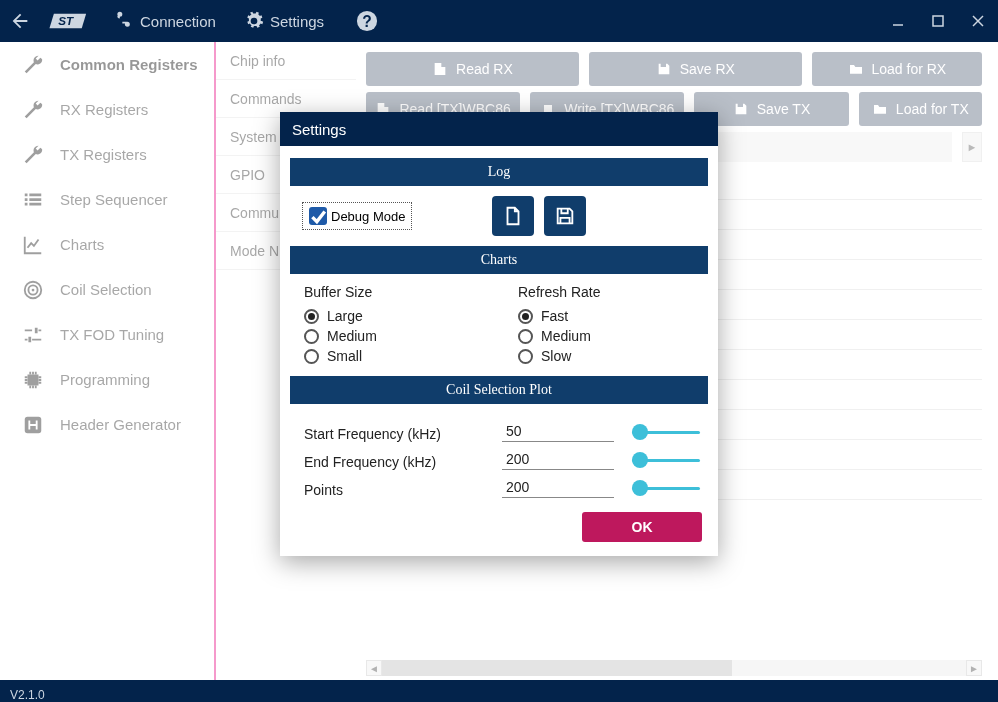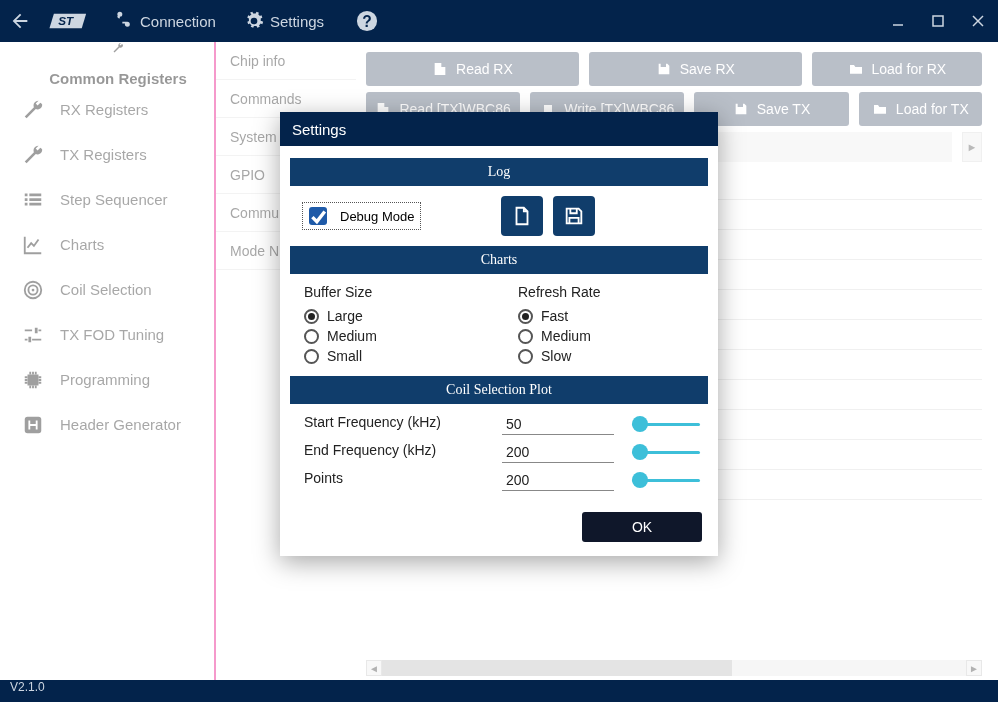--- a/index.html
+++ b/index.html
@@ -14,21 +14,21 @@
   .tb-help { margin-left: 4px; }
   .tb-spacer { flex: 1; }
   .win-btns { display:flex; }
   .win-btn { width: 40px; height: 42px; display:flex; align-items:center; justify-content:center; cursor:pointer;}
   .win-btn svg { stroke: #cdd6e1; fill:none; stroke-width:1.5; }
 
   
   .main { position:absolute; top:42px; bottom:22px; left:0; right:0; display:flex; background:#fff;}
   .sidebar-left { width: 216px; border-right: 2px solid #e91e8c; background:#fff; }
   .nav-item { display:flex; align-items:center; height:45px; padding-left:22px; gap:16px; font-size:15px; color:#3c3c3c; cursor:pointer;}
-  .nav-item.active { font-weight:700; color:#1a1a1a;flex-direction:column;}
+  .nav-item.active { font-weight:700; color:#1a1a1a;}
   .nav-item svg { width:22px; height:22px; }
 
   .sidebar-secondary { width: 140px; background:#fff; }
   .sec-item { height:38px; display:flex; align-items:center; padding-left:14px; font-size:14px; color:#3c3c3c; border-bottom:1px solid #e5e5e5; cursor:pointer;}
 
   .content { flex:1; position:relative; padding: 10px 16px 0 10px; }
   .toolbar-row { display:flex; gap:10px; height:34px; margin-bottom:6px; }
   .btn { flex:1; background:#657186; color:#fff; border-radius:3px; display:flex; align-items:center; justify-content:center; gap:8px; font-size:14px; cursor:pointer; }
   .btn svg { fill:#fff; width:16px; height:16px; }
   .tabs-row { display:flex; gap:10px; height:30px; margin: 6px 0 8px 0; }
@@ -36,54 +36,54 @@
   .tab.active { background:#3dbfd9; color:#fff; font-weight:600;}
   .arrow-box { width:20px; background:#f0f0f0; display:flex; align-items:center; justify-content:center; font-size:11px; color:#666; border:1px solid #ddd;}
   .field-rows { }
   .field-row { height:30px; border-bottom:1px solid #ddd; display:flex; align-items:center; }
   .hscroll { position:absolute; bottom:4px; left:10px; right:16px; height:16px; display:flex; }
   .hscroll .arrow { width:16px; background:#f0f0f0; border:1px solid #ccc; display:flex; align-items:center; justify-content:center; font-size:10px; color:#555;}
   .hscroll .track { flex:1; background:#eaeaea; position:relative;}
   .hscroll .thumb { position:absolute; top:0; bottom:0; left:0; width:60%; background:#c4c4c4;}
 
   
-  .statusbar { position:absolute; bottom:0; left:0; right:0; height:22px; background:#03234b; color:#cdd6e1; font-size:12px; display:flex; align-items:flex-start; padding-left:10px;}
+  .statusbar { position:absolute; bottom:0; left:0; right:0; height:22px; background:#03234b; color:#cdd6e1; font-size:12px; display:flex; align-items:flex-end; padding-left:10px;}
 
   
   .overlay { position:absolute; top:42px; bottom:22px; left:0; right:0; background:rgba(255,255,255,0.55); }
 
   
   .dialog { position:absolute; left:280px; top:112px; width:438px; background:#fff; box-shadow:0 6px 24px rgba(0,0,0,.35);}
   .dlg-title { background:#03234b; color:#fff; height:34px; display:flex; align-items:center; padding-left:12px; font-size:15px;}
   .dlg-body { padding:8px 10px 14px 10px; }
   .section-hdr { background:#103d6b; color:#fff; height:28px; display:flex; align-items:center; justify-content:center; font-size:14px; margin-top:4px;font-family:Liberation Serif, serif;}
   .log-row { display:flex; align-items:center; gap:10px; padding:10px 4px 6px 12px;}
-  .chk-wrap { display:flex; align-items:center; gap:13px; border:1px dotted #555; padding:4px 6px; font-size:13px;}
+  .chk-wrap { display:flex; align-items:center; gap:4px; border:1px dotted #555; padding:4px 6px; font-size:13px;}
   .chk { width:18px; height:18px; background:#1e5aa8; border-radius:3px; display:flex; align-items:center; justify-content:center;}
   .chk svg { stroke:#fff; fill:none; stroke-width:3; }
   .icon-btn { width:42px; height:40px; background:#103d6b; border-radius:4px; display:flex; align-items:center; justify-content:center; cursor:pointer;}
   .icon-btn svg { fill:none; stroke:#fff; stroke-width:2; width:22px; height:22px; }
 
   .charts-body { display:flex; padding:10px 8px 4px 14px; gap:32px; }
   .col { flex:1; }
   .col-title { font-size:14px; color:#222; margin-bottom:8px;}
   .radio-row { display:flex; align-items:center; gap:8px; font-size:14px; color:#222; margin:4px 0; cursor:pointer;}
   .radio { width:15px; height:15px; border:2px solid #555; border-radius:50%; display:flex; align-items:center; justify-content:center;}
   .radio.sel::after { content:""; width:7px; height:7px; background:#222; border-radius:50%; }
 
   .coil-body { padding:10px 8px 4px 14px; }
-  .coil-row { display:flex; align-items:flex-start; height:28px; gap:8px;}
+  .coil-row { display:flex; align-items:flex-end; height:28px; gap:8px;}
   .coil-label { width:146px; font-size:14px; color:#222;}
   .coil-input { width:112px; border:none; border-bottom:1px solid #888; font-size:14px; padding:2px 4px; outline:none; color:#222;margin-left:44px;}
   .slider { flex:1; position:relative; height:20px; margin-left:10px;}
   .slider .track { position:absolute; left:0; right:0; top:9px; height:3px; background:#3dbfd9; border-radius:2px;}
   .slider .thumb { position:absolute; top:2px; width:16px; height:16px; background:#3dbfd9; border-radius:50%; cursor:pointer;}
 
   .dlg-actions { display:flex; justify-content:flex-end; padding: 10px 6px 0 0;}
-  .ok-btn { background:#0f172a; color:#fff; width:120px; height:30px; border:none; border-radius:3px; font-size:14px; font-weight:400; cursor:pointer;}
+  .ok-btn { background:#be185d; color:#fff; width:120px; height:30px; border:none; border-radius:3px; font-size:14px; font-weight:700; cursor:pointer;}
 </style>
 </head>
 <body>
 
 <div class="titlebar">
   <div class="tb-back">
     <svg width="22" height="22" viewBox="0 0 24 24">
         <path d="M20 11H7.8l5.6-5.6L12 4l-8 8 8 8 1.4-1.4L7.8 13H20z"></path>
       </svg>
   </div>

